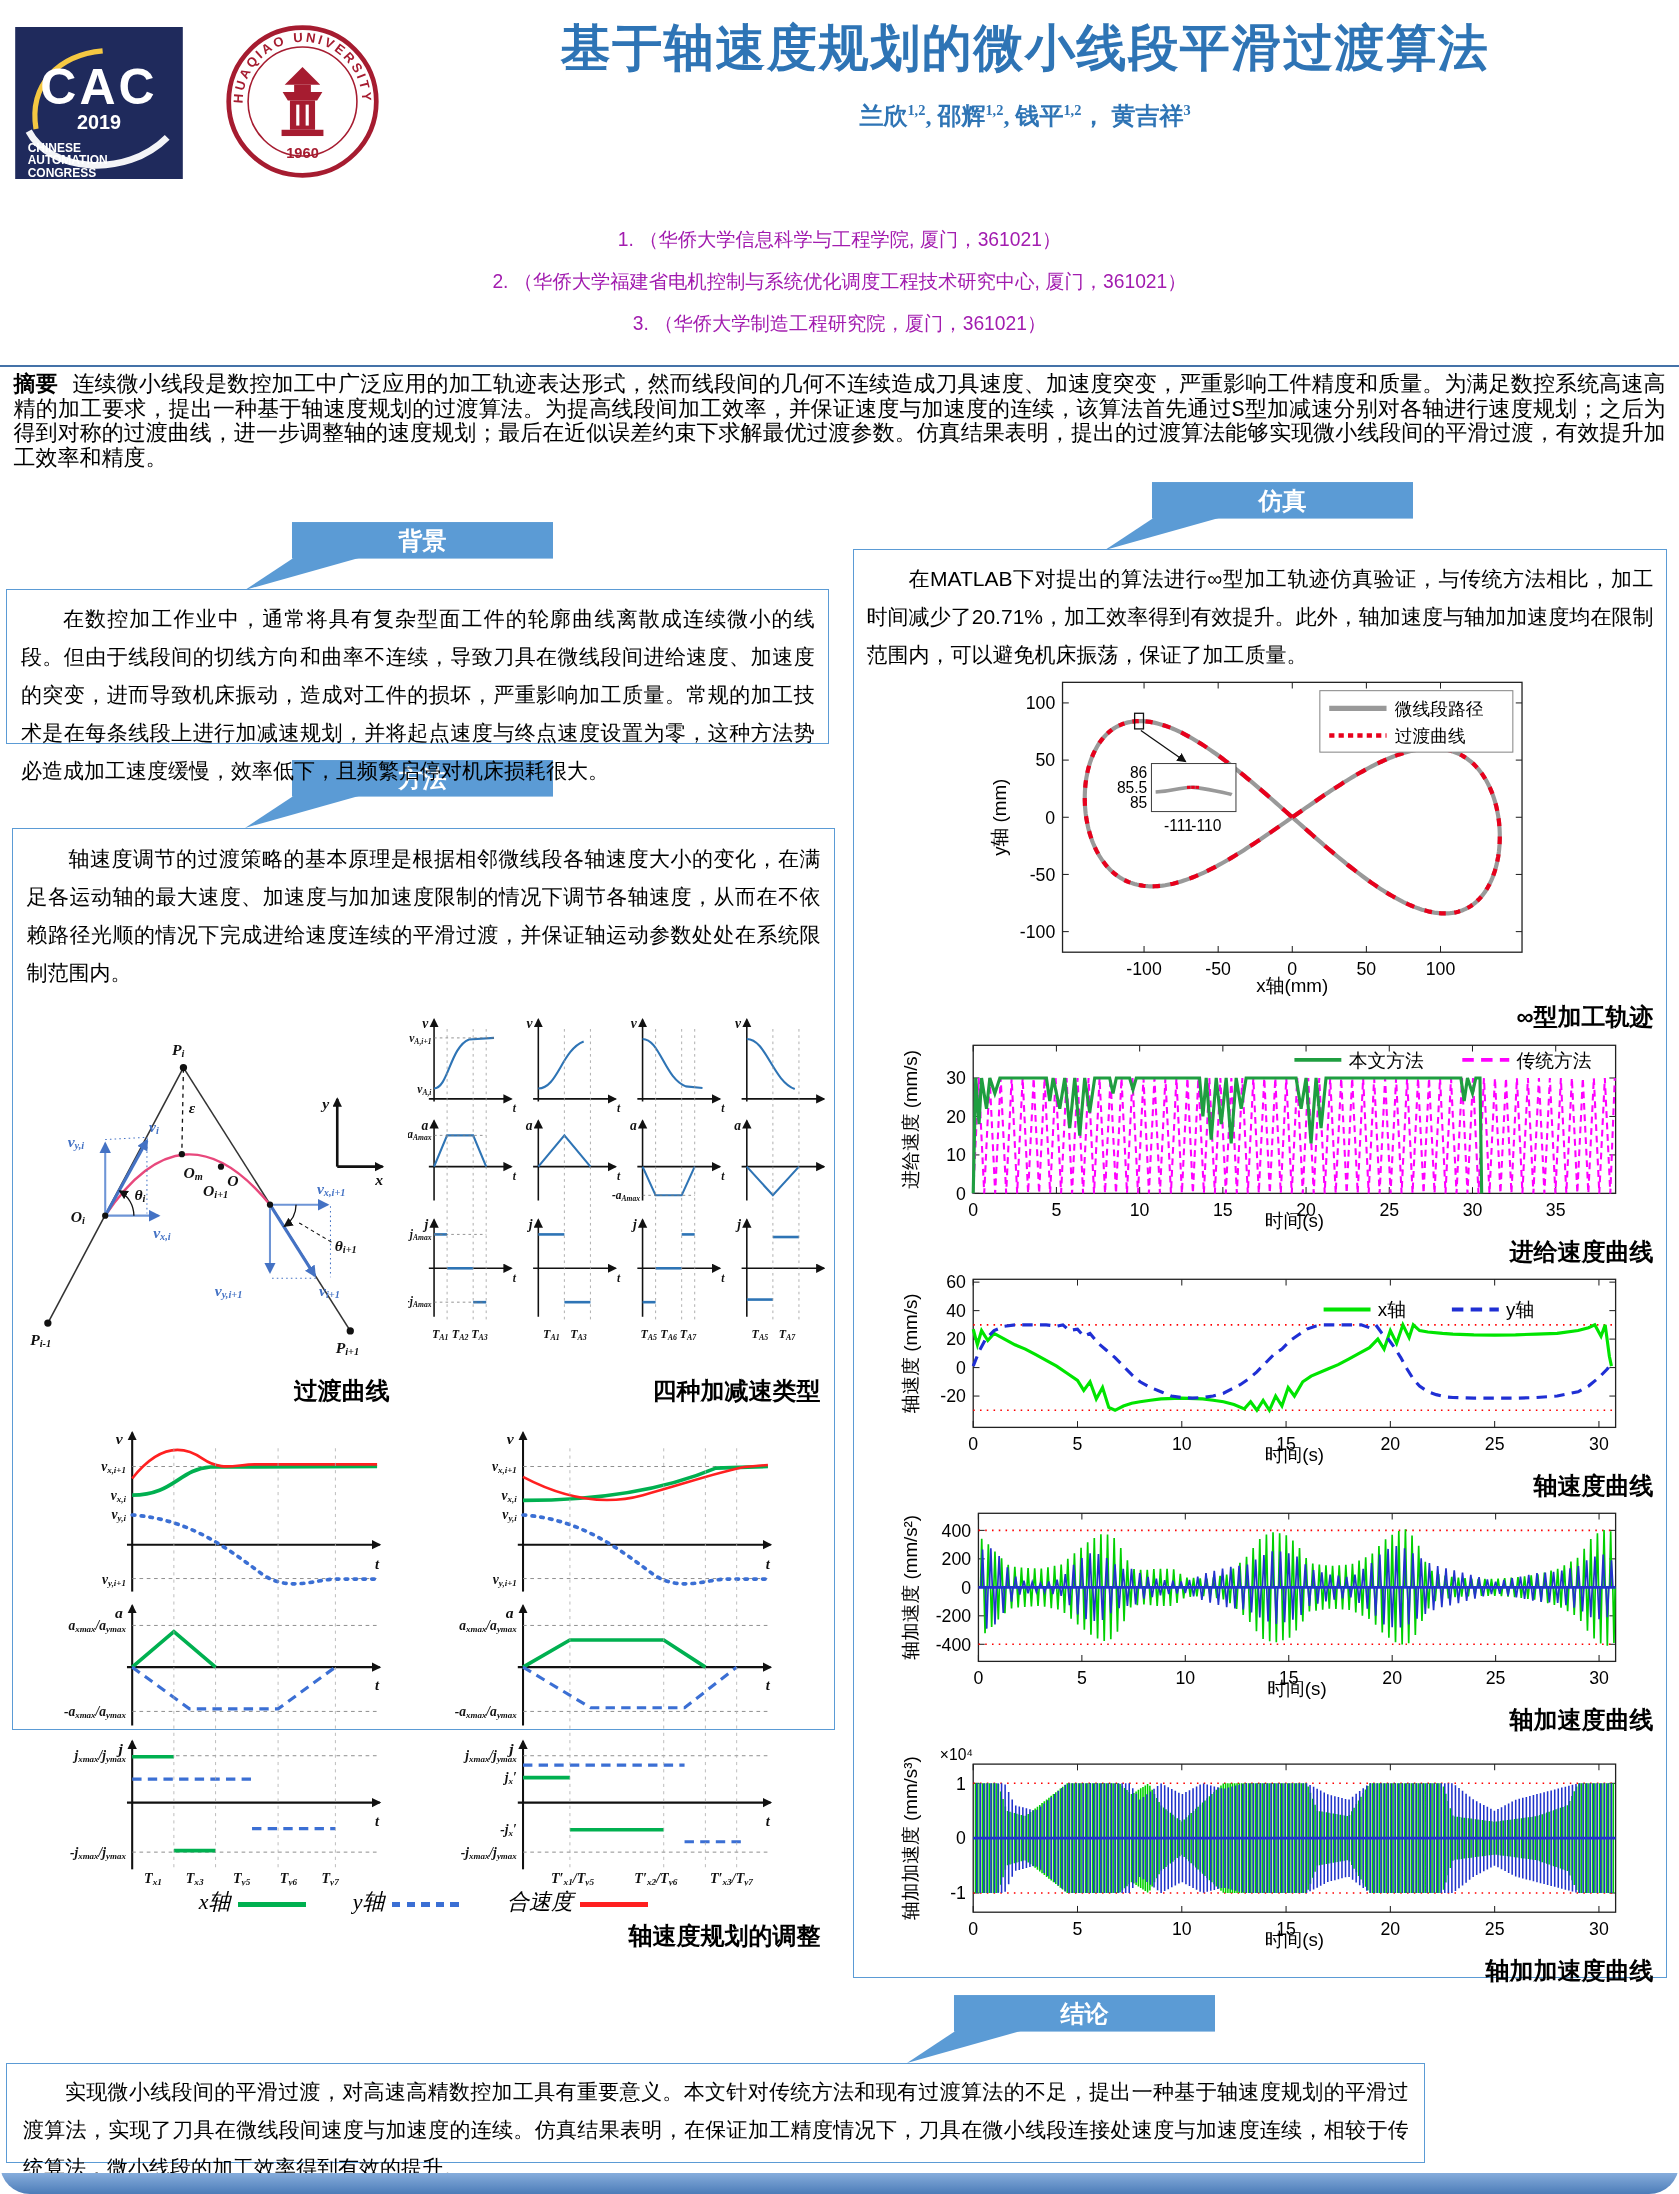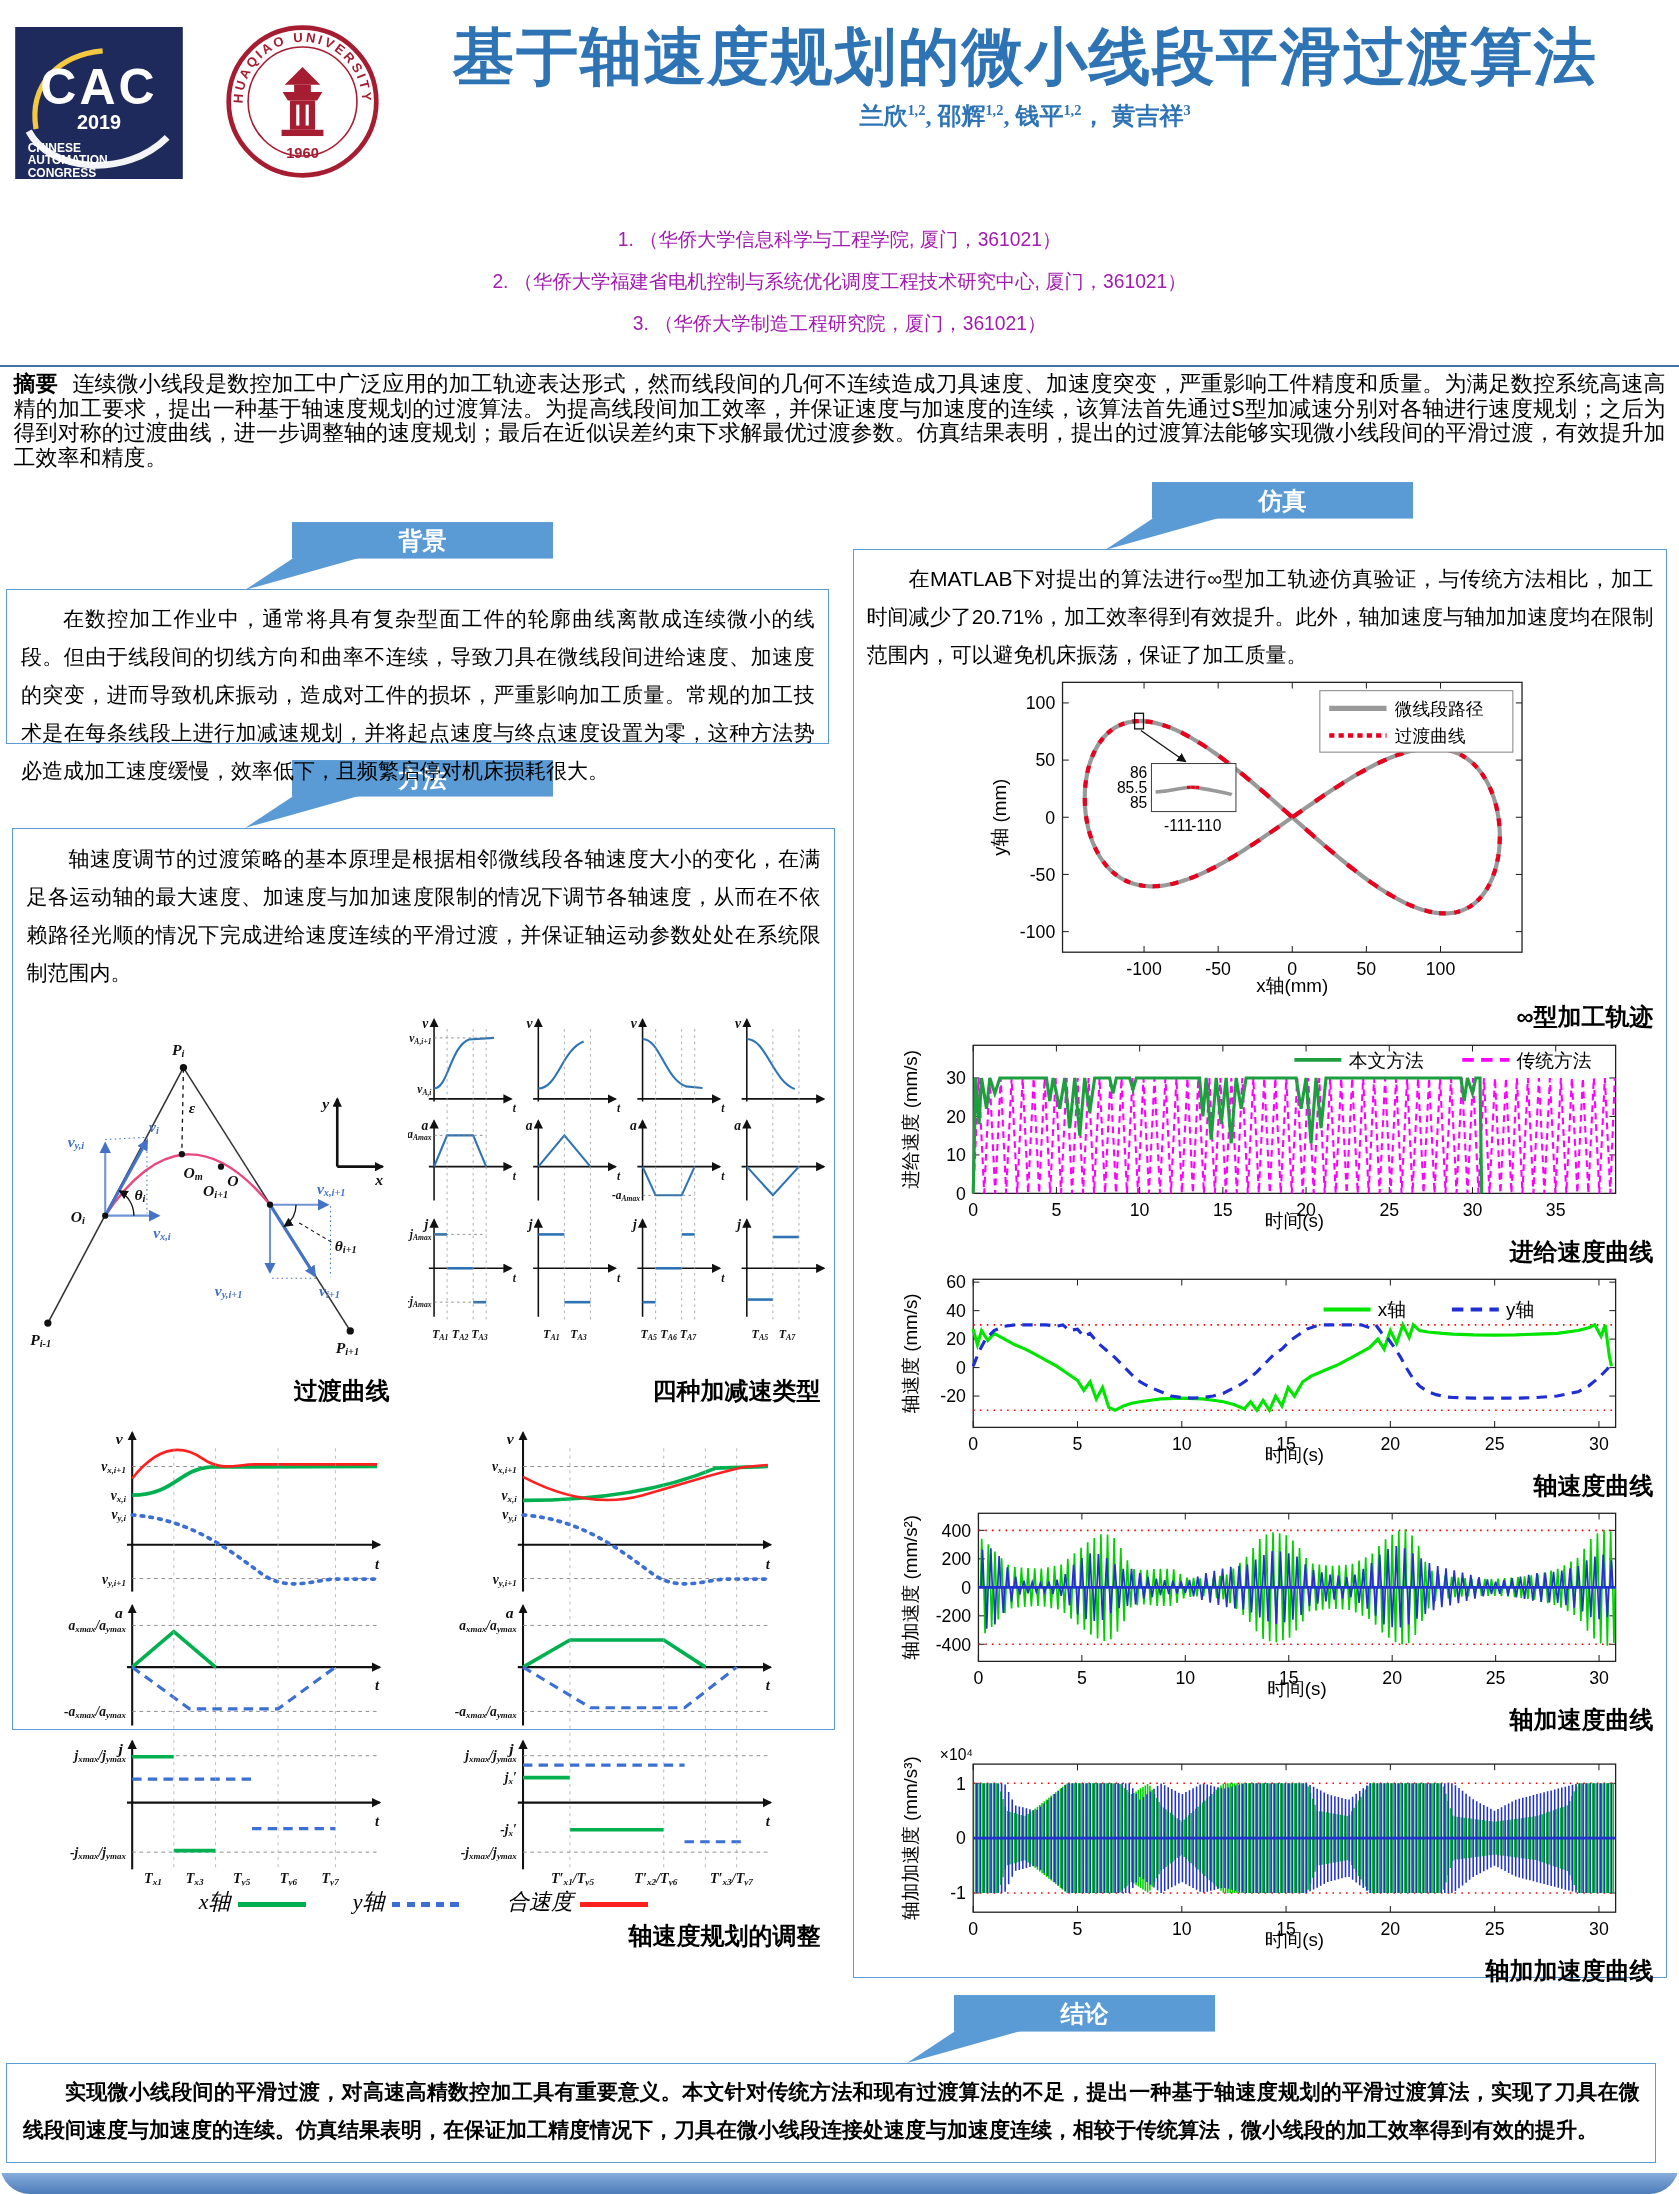--- a/index.html
+++ b/index.html
@@ -1,37 +1,37 @@
 <!DOCTYPE html>
 <html style="font-size:8.3px"><head>
 <meta charset="utf-8">
 <style>
   html,body{margin:0;padding:0;background:#fff;}
   body{font-family:"Liberation Sans",sans-serif;color:#000;}
   #page{position:relative;width:1679px;height:2194px;background:#fff;overflow:hidden;border-radius:30px;}
   .abs{position:absolute;}
   #title{position:absolute;left:386px;top:14.6px;width:1278px;text-align:center;
-         font-size:62px;font-weight:700;color:#2E74B5;letter-spacing:1.6px;}
+         font-size:50px;font-weight:700;color:#2E74B5;letter-spacing:1.6px;}
   #authors{position:absolute;left:386px;top:100px;width:1278px;text-align:center;
            font-size:24px;font-weight:600;color:#2E74B5;font-family:"Liberation Serif",serif;}
   #authors sup{font-size:60%;}
   #affils{position:absolute;left:125px;top:219px;width:1429px;text-align:center;
           font-size:19.3px;line-height:42px;color:#a21caf;}
   #divider{position:absolute;left:0;top:365px;width:1679px;height:2.1px;background:#4472A8;}
   #abstract{position:absolute;left:13.6px;top:374px;width:1652px;font-size:22px;line-height:24.5px;
             text-align:justify;font-family:Liberation Mono, monospace;}
   #abstract b{margin-right:14.6px;}
   .banner{position:absolute;overflow:visible;}
   .banner text{fill:#fff;font-size:46px;font-weight:700;}
   .box{position:absolute;border:1px solid #5B9BD5;background:#fff;box-sizing:border-box;}
   .para{font-size:21px;line-height:38px;text-align:justify;text-indent:2em;margin:3.1px 0 0 0;}
   #box-bg{left:6.3px;top:589px;width:823px;height:155px;padding:7.3px 13.6px;}
   #box-method{left:12px;top:828px;width:823px;height:902px;padding:8.3px 13.6px;}
   #box-sim{left:853px;top:549px;width:814px;height:1429px;padding:7.3px 12.5px;}
-  #box-concl{left:6.3px;top:2063px;width:1650px;height:100px;padding:6.3px 15.6px;font-weight:bold;}
+  #box-concl{left:6.3px;top:2063px;width:1419px;height:100px;padding:6.3px 15.6px;}
   .figcap{font-size:24px;font-weight:600;text-align:right;color:#000;margin:2.1px 0 5.2px 0;}
   .cap-row{display:flex;margin-top:3.1px;}
   .chartwrap{text-align:center;}
   svg text{font-family:"Liberation Sans",sans-serif;}
   .dlab{font:italic 600 30px "Liberation Serif",serif;fill:#111;}
   .vlab{font:italic 600 30px "Liberation Serif",serif;fill:#4472C4;}
   #mfig1{position:relative;height:365px;margin-top:12.5px;}
   #axisplan-legend{display:flex;justify-content:center;gap:47px;align-items:center;
                    font-size:22px;font-family:"Liberation Serif",serif;font-style:italic;margin-top:1px;}
   #axisplan-legend .sw{display:inline-block;width:68px;height:5.2px;margin-left:7.3px;vertical-align:middle;}

